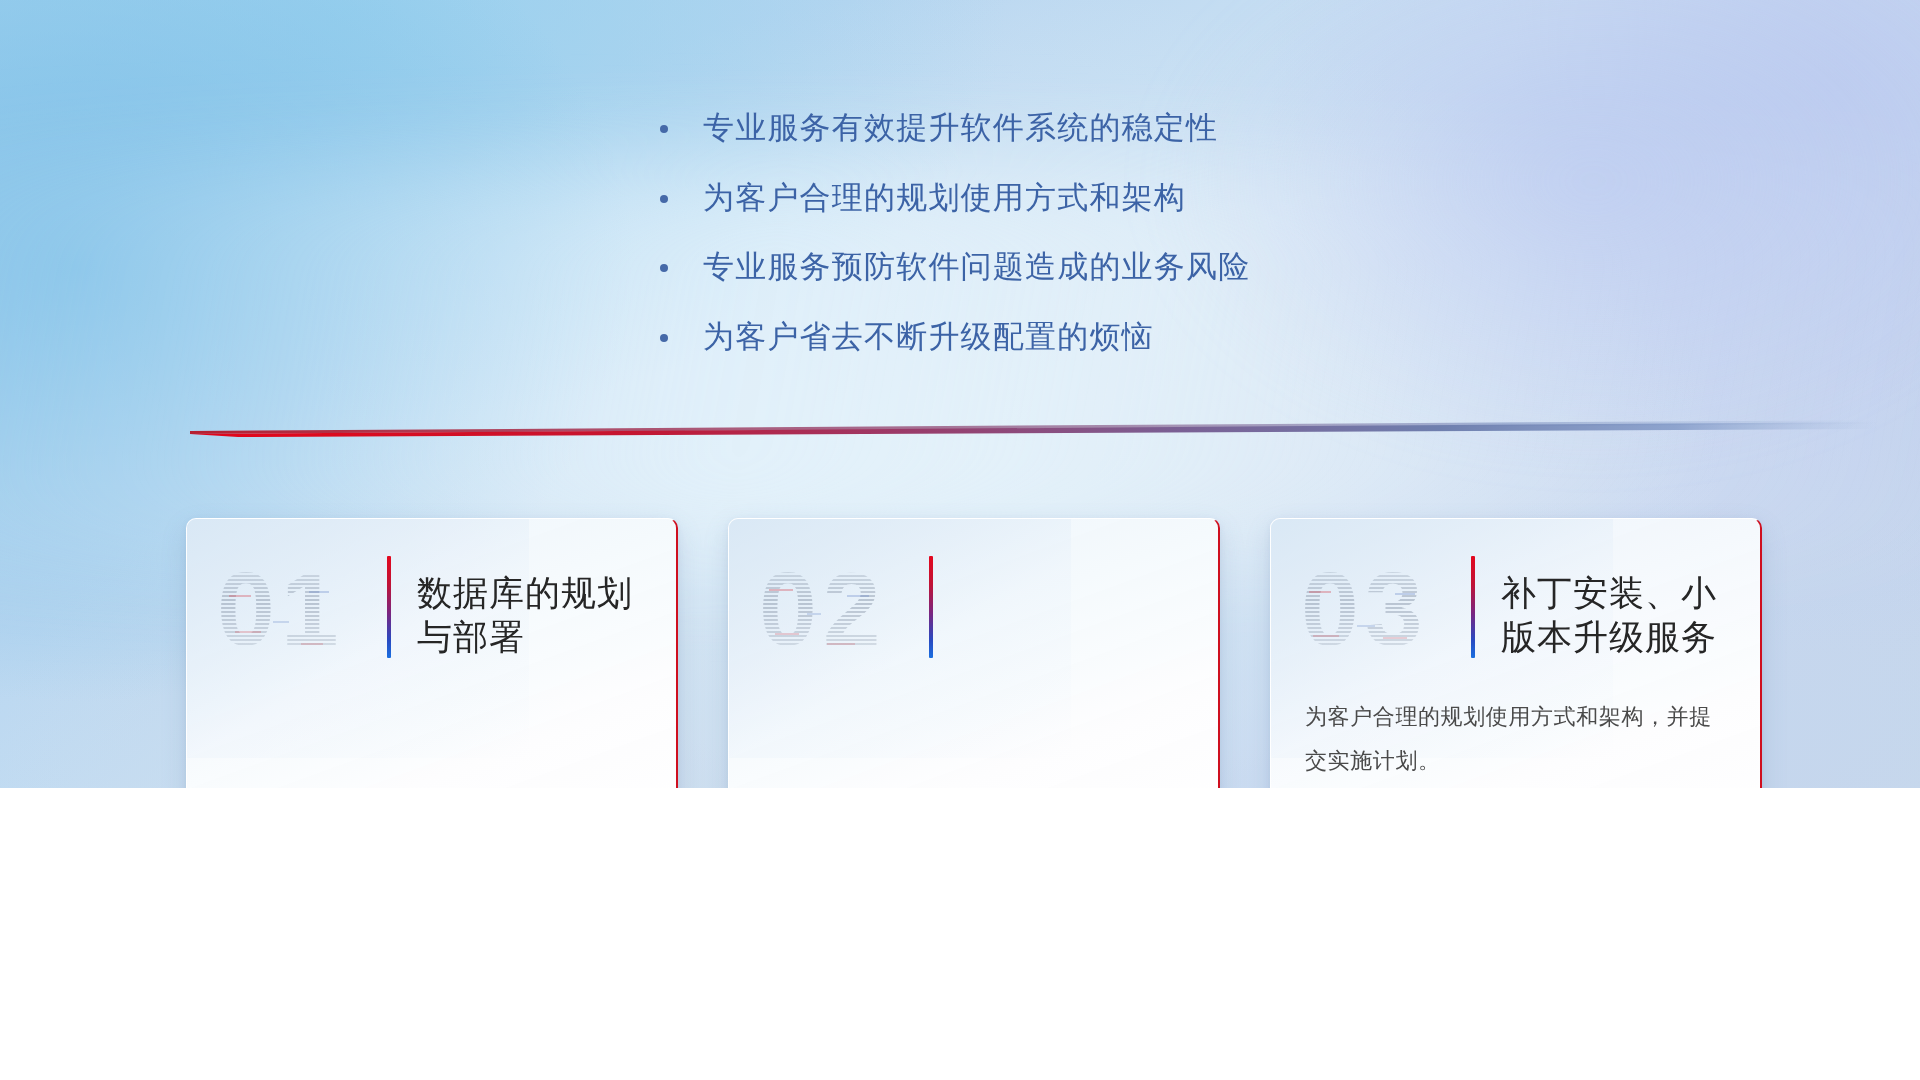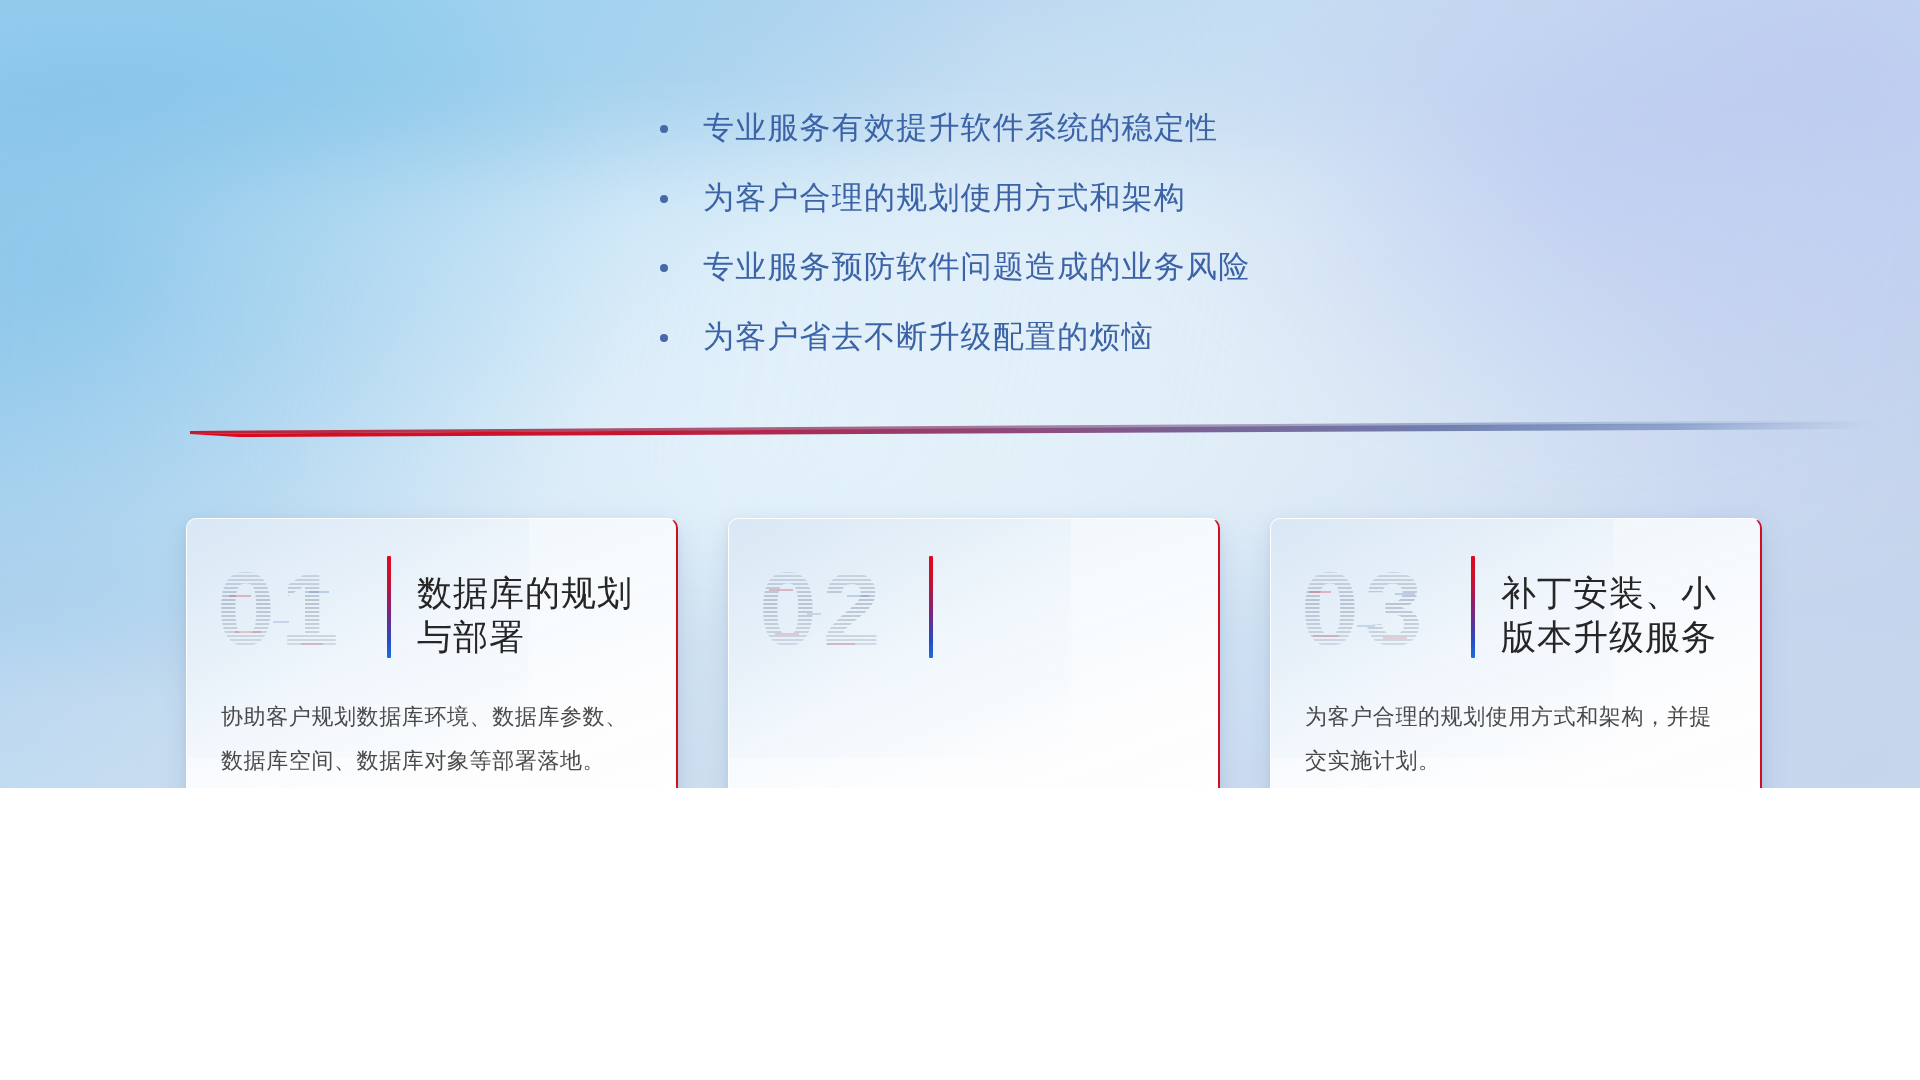--- a/index.html
+++ b/index.html
@@ -235,21 +235,20 @@
               <rect x="96" y="40" width="20" height="2" fill="#5f7fc4" opacity="0.6"></rect>
               <rect x="60" y="70" width="16" height="2" fill="#5f7fc4" opacity="0.5"></rect>
               <rect x="88" y="92" width="22" height="2" fill="#d44a55" opacity="0.45"></rect>
             </g>
           </svg>
         </div>
         <span class="accent-bar"></span>
         <div class="card-title">数据库的规划
 与部署</div>
       </div>
-      <div class="card-body">协助客户规划数据库环境、数据库参数、数据库空间、数据库对象等部署落地。</div>
     </div>
 
     <div class="card">
       <div class="card-head">
         <div class="ghost-num">
           <svg viewBox="0 0 160 112" aria-hidden="true">
             <defs>
               <pattern id="stripes2" width="4" height="4" patternUnits="userSpaceOnUse">
                 <rect width="4" height="2" fill="#8e9bac" opacity="0.55"></rect>
               </pattern>

